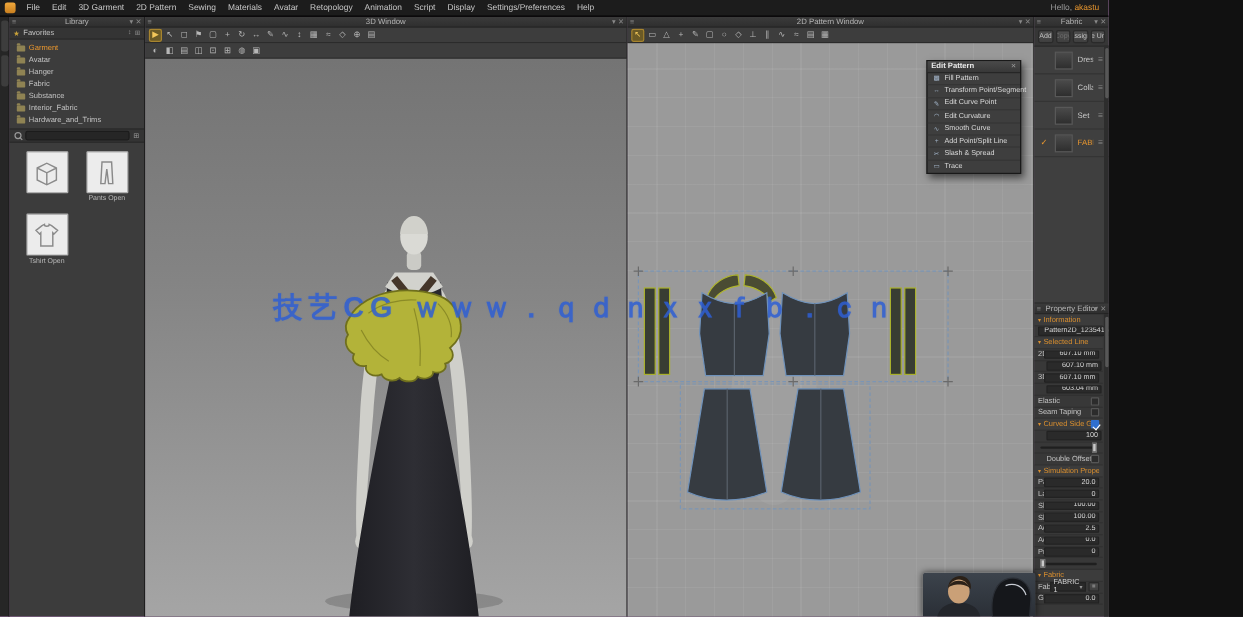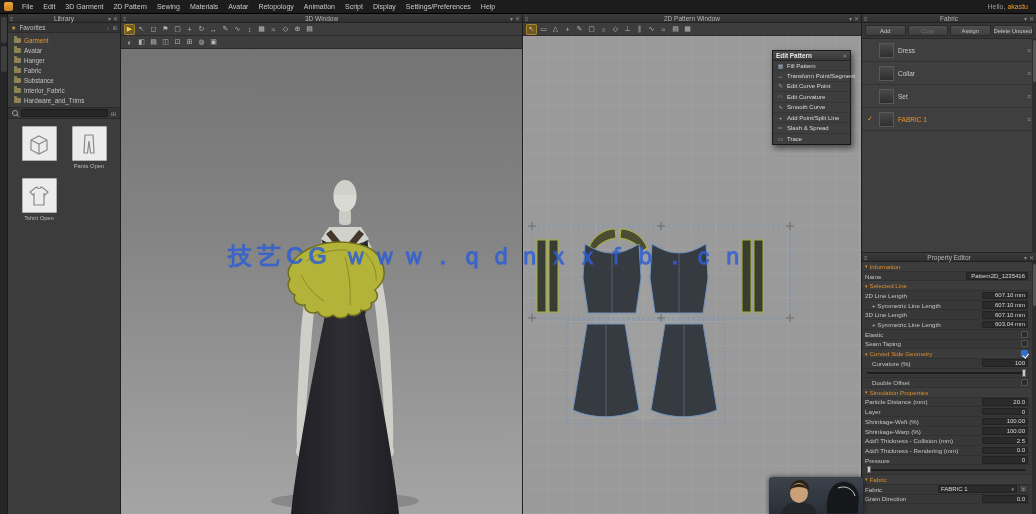--- a/index.html
+++ b/index.html
@@ -1,17 +1,17 @@
 <!DOCTYPE html>
 <html><head>
 <meta charset="utf-8">
 <style>
   * { margin:0; padding:0; box-sizing:border-box; }
   html,body { background:#111; }
-  .app { position:relative; width:1036px; height:514px; overflow:hidden;
+  .app { position:relative; width:924px; height:514px; overflow:hidden;
          background:#f0abfc; color:#ccc; font-family:"Liberation Sans", sans-serif; }
 
   
   .menubar { position:absolute; top:0; left:0; right:0; height:14px; background:#1c1c1c;
              border-bottom:1px solid #000; display:flex; align-items:center; z-index:30; }
   .applogo { width:9px; height:9px; margin:0 4px; border-radius:2px;
              background:linear-gradient(#f0a83c,#c97f1f); flex:0 0 auto; }
   .menus { display:flex; align-items:center; height:14px; }
   .menu-item { font-size:7px; color:#c8c8c8; padding:0 5px; line-height:14px; white-space:nowrap; cursor:default; }
   .greeting { margin-left:auto; font-size:7px; color:#9a9a9a; padding-right:8px; white-space:nowrap; }

